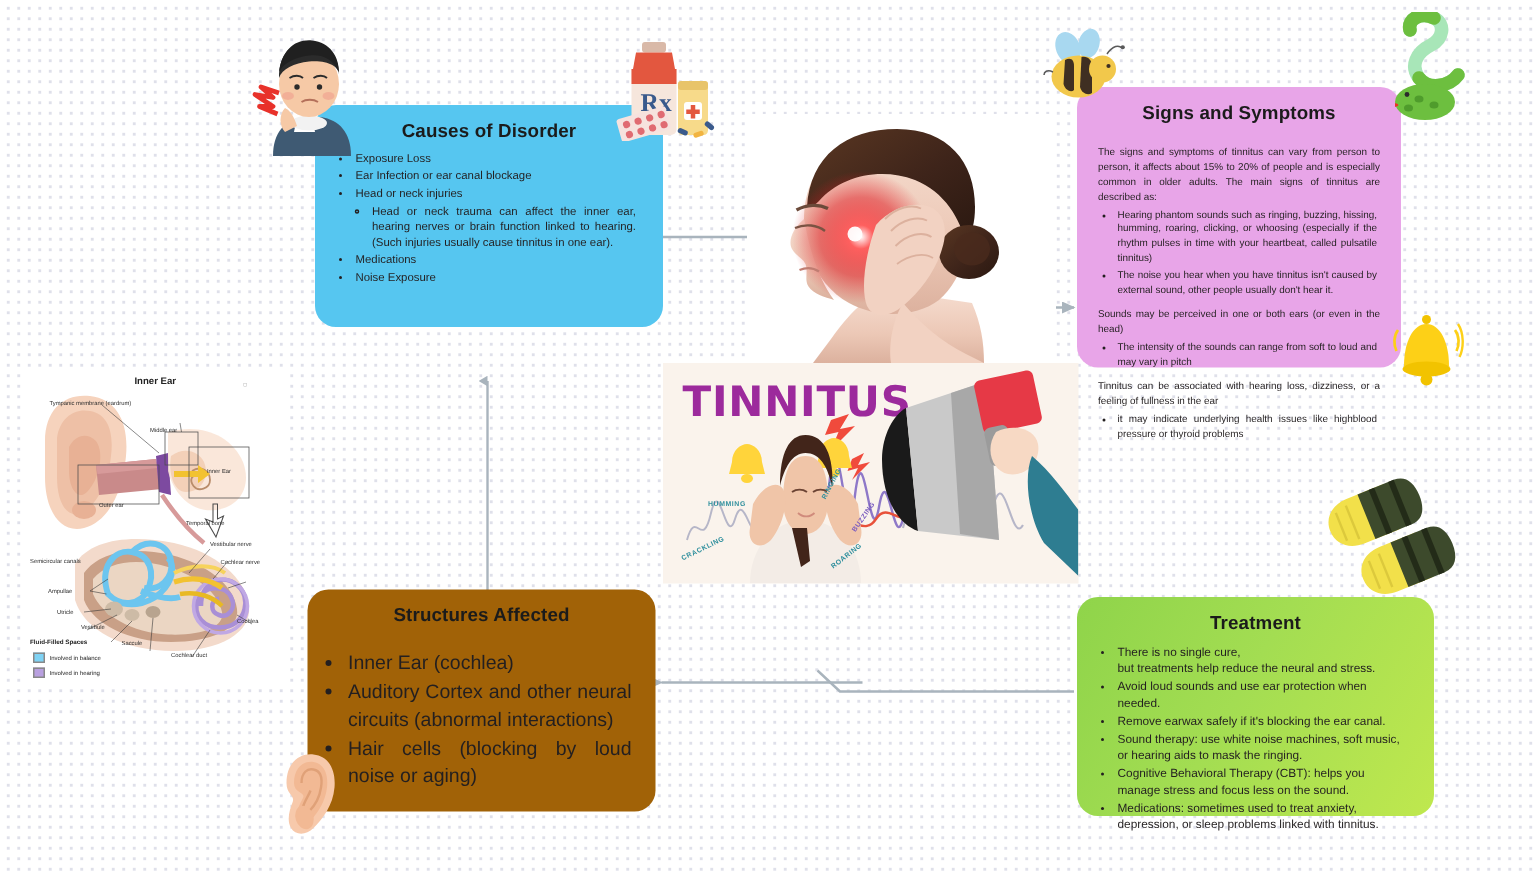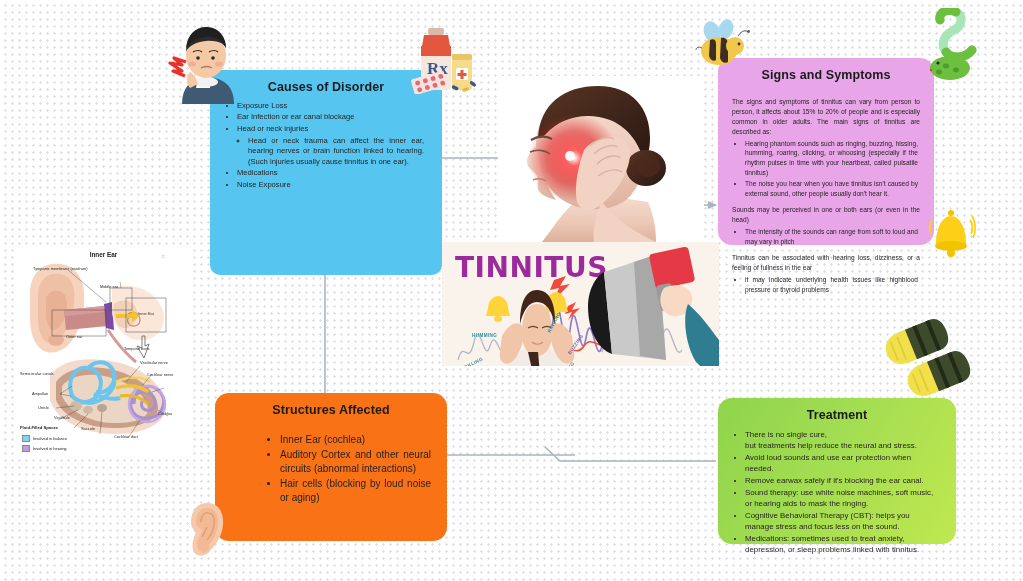--- a/index.html
+++ b/index.html
@@ -63,50 +63,49 @@
   .card p {
     font-size: 7.9px;
     line-height: 1.45;
     text-align: justify;
     margin-bottom: 2px;
   }
   .card .gap { height: 6px; }
 
   
   #card-causes {
-    left: 210px; top: 70px; width: 232px; height: 205px;
+    left: 210px; top: 70px; width: 232px; height: 148px;
     background: #56c6f0;
-    border-radius: 10px;
   }
   #card-causes li { font-size: 7.6px; }
 
   #card-signs {
     left: 718px; top: 58px; width: 216px; height: 187px;
     background: #e8a5e8;
   }
   #card-signs p, #card-signs li { font-size: 6.6px; line-height: 1.5; }
   #card-signs .card-title { margin-bottom: 15px; }
 
   #card-structures {
-    left: 215px; top: 393px; width: 232px; height: 148px;
-    background: #f97316;
+    left: 205px; top: 393px; width: 232px; height: 148px;
+    background: #a16207;
   }
   #card-structures .card-title { margin-bottom: 16px; }
-  #card-structures li { font-size: 10px; margin-left: 38px; }
+  #card-structures li { font-size: 13px; }
 
   #card-treatment {
     left: 718px; top: 398px; width: 238px; height: 146px;
     background: linear-gradient(120deg, #8fd44a 0%, #a3dd52 45%, #bfe84e 100%);
   }
   #card-treatment li { font-size: 7.9px; text-align: left; }
 
   
   #hero {
     position: absolute;
-    left: 442px; top: 242px; width: 277px; height: 124px;
+    left: 442px; top: 242px; width: 277px; height: 147px;
     background: #faf3ec;
     overflow: hidden;
   }
   #hero-title {
     position: absolute;
     left: 13px; top: 9px;
     font-size: 28px;
     font-weight: bold;
     letter-spacing: .5px;
     color: #9c2a9c;

